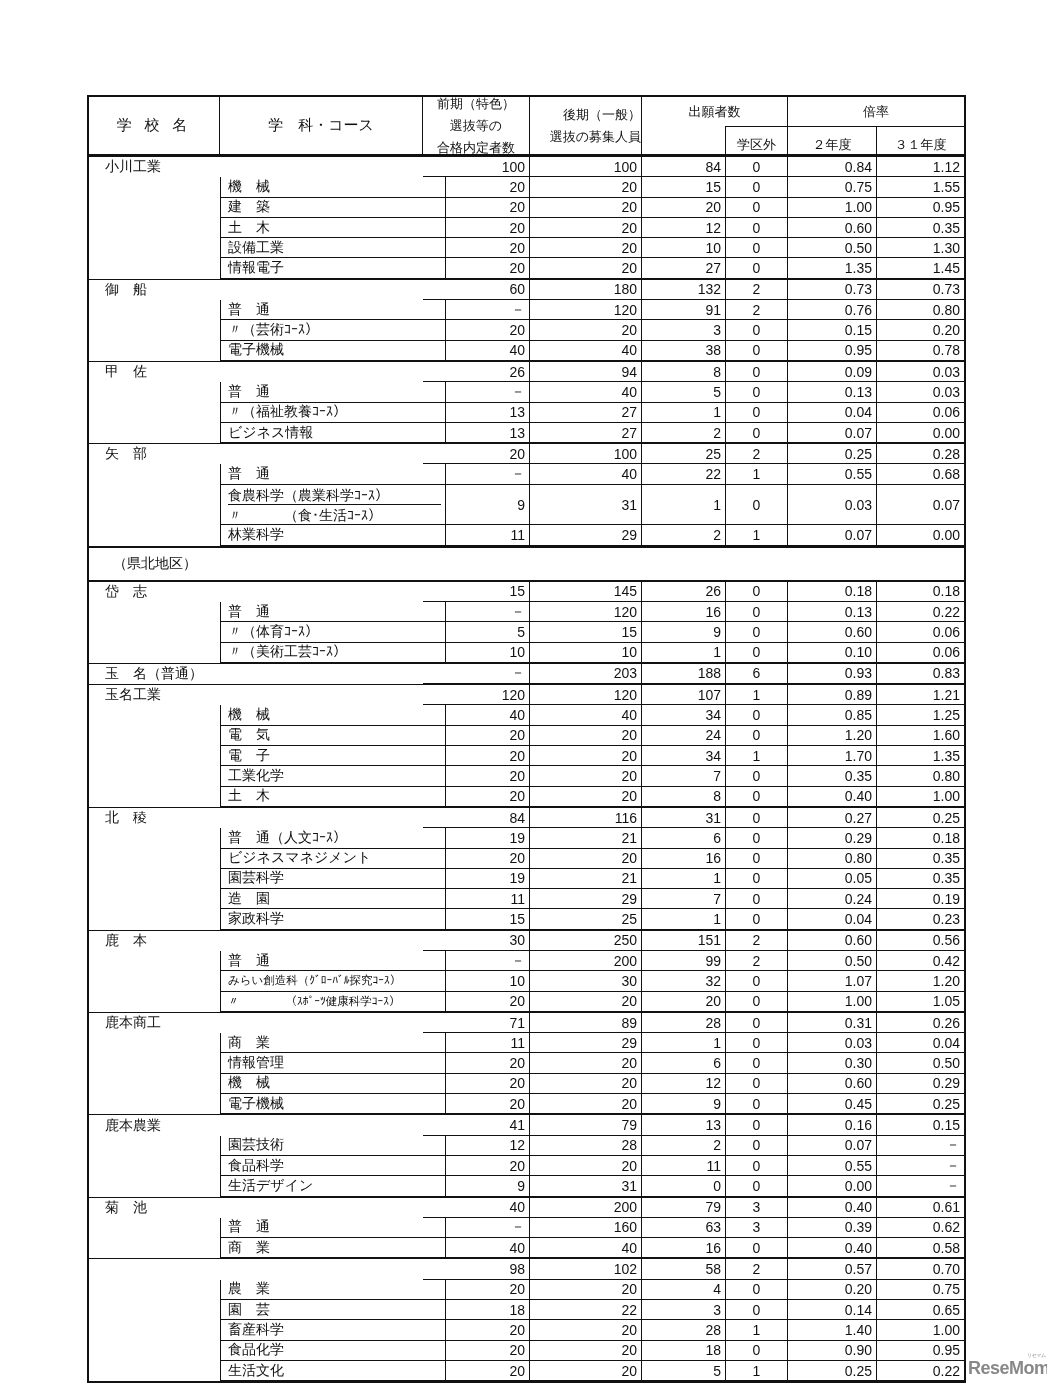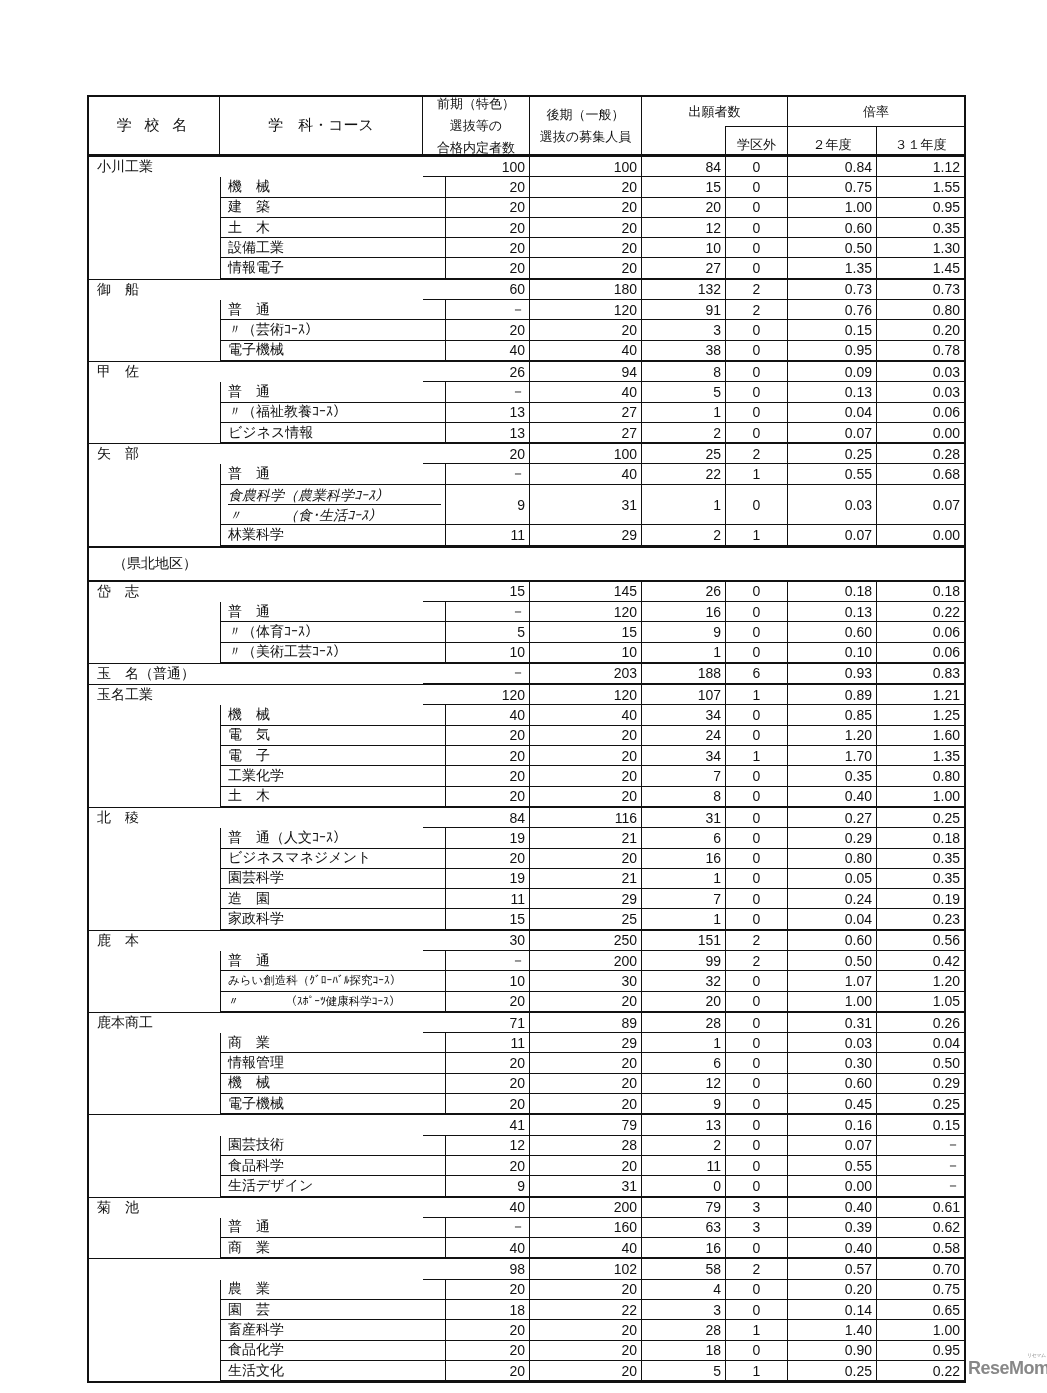--- a/index.html
+++ b/index.html
@@ -11,56 +11,56 @@
   .hcell { position: absolute; top: 0; height: 57px; box-sizing: border-box;
            border-right: 1.5px solid #111; display: flex; align-items: center;
            justify-content: center; text-align: center; font-size: 13px; line-height: 15px; gap: 7px; }
   .hcell.sub { height: 35px; top: 29px; border-top: 1px solid #111; }
   .hcell.top { height: 29px; }
   .row { position: relative; height: 20.3px; font-size: 14px; }
   .row .c { position: absolute; top: 0; bottom: 0; box-sizing: border-box;
             border-right: 1.5px solid #111; border-bottom: 1px solid #111;
             display: flex; align-items: center; justify-content: flex-end;
             padding-right: 4px; white-space: nowrap; font-family: "Liberation Sans Narrow","Liberation Sans", sans-serif; }
-  .row .school { left: 8px; width: 131px; border-right: none; border-bottom: none;
+  .row .school { left: 16px; width: 131px; border-right: none; border-bottom: none;
                  justify-content: flex-start; padding-left: 0; }
   .row .dept { left: 131px; width: 226px; justify-content: flex-start; padding-left: 7px;
                border-left: 1.5px solid #111; font-size: 14px; }
   .row.school-row .school { width: 334px; }
   .row.school-row { border-top: 1.5px solid #111; }
   .c3 { left: 334px; width: 107px; }
   .c4 { left: 441px; width: 112px; }
   .c5 { left: 553px; width: 84px; }
   .c6 { left: 637px; width: 62px; justify-content: center !important; padding-right: 0 !important; }
   .c7 { left: 699px; width: 89px; }
   .c8 { left: 788px; width: 87px; border-right: none !important; }
   .row.tall { height: 40.6px; }
   .row.tall .dept { flex-direction: column; align-items: flex-start; justify-content: space-around; padding-top: 1px; }
-  .row.tall .dept span { display: block; line-height: 18px; font-style: italic; }
+  .row.tall .dept span { display: block; line-height: 18px; }
   .row.tall .dept span.line1 { border-bottom: 1px solid #111; width: 100%; }
   .small { font-size: 11.5px !important; }
   .region { position: relative; height: 32px; border-top: 2px solid #111; border-bottom: 1.5px solid #111;
             display: flex; align-items: center; padding-left: 24px; font-size: 14px; }
   .watermark { position: absolute; left: 968px; top: 1358px; font-size: 18px; font-weight: bold;
                color: #888; font-family: "Liberation Sans", sans-serif; letter-spacing: -0.5px; }
   .watermark small { position: absolute; top: -6px; right: 4px; font-size: 5px; font-weight: normal; }
 </style>
 </head>
 <body>
 
 <div class="tbl">
   <div class="hdr">
     <div class="hcell" style="left:131px;width:203px;font-size:15px;">学　科・コース</div>
     <div class="hcell" style="left:0;width:131px;font-size:15px;letter-spacing:4px;">学 校 名</div>
     <div class="hcell" style="left:334px;width:107px;flex-direction:column;">
       <span>前期（特色）</span>
       <span>選抜等の</span>
       <span>合格内定者数</span>
     </div>
-    <div class="hcell" style="left:441px;width:112px;flex-direction:column;">
+    <div class="hcell" style="left:441px;width:112px;flex-direction:column;align-items:flex-end;">
       <span>後期（一般）</span>
       <span>選抜の募集人員</span>
     </div>
     <div class="hcell top" style="left:553px;width:146px;">出願者数</div>
     <div class="hcell sub" style="left:553px;width:84px;border-top:none;"></div>
     <div class="hcell sub" style="left:637px;width:62px;">学区外</div>
     <div class="hcell top" style="left:699px;width:176px;border-right:none;">倍率</div>
     <div class="hcell sub" style="left:699px;width:89px;">２年度</div>
     <div class="hcell sub" style="left:788px;width:87px;border-right:none;">３１年度</div>
   </div>
@@ -493,20 +493,21 @@
         <div class="c school"></div>
         <div class="c dept">電子機械</div>
         <div class="c c3">20</div>
         <div class="c c4">20</div>
         <div class="c c5">9</div>
         <div class="c c6">0</div>
         <div class="c c7">0.45</div>
         <div class="c c8">0.25</div>
       </div>
       <div class="row school-row">
+        <div class="c school">鹿本農業</div>
         <div class="c c3">41</div>
         <div class="c c4">79</div>
         <div class="c c5">13</div>
         <div class="c c6">0</div>
         <div class="c c7">0.16</div>
         <div class="c c8">0.15</div>
       </div>
       <div class="row">
         <div class="c school"></div>
         <div class="c dept">園芸技術</div>

